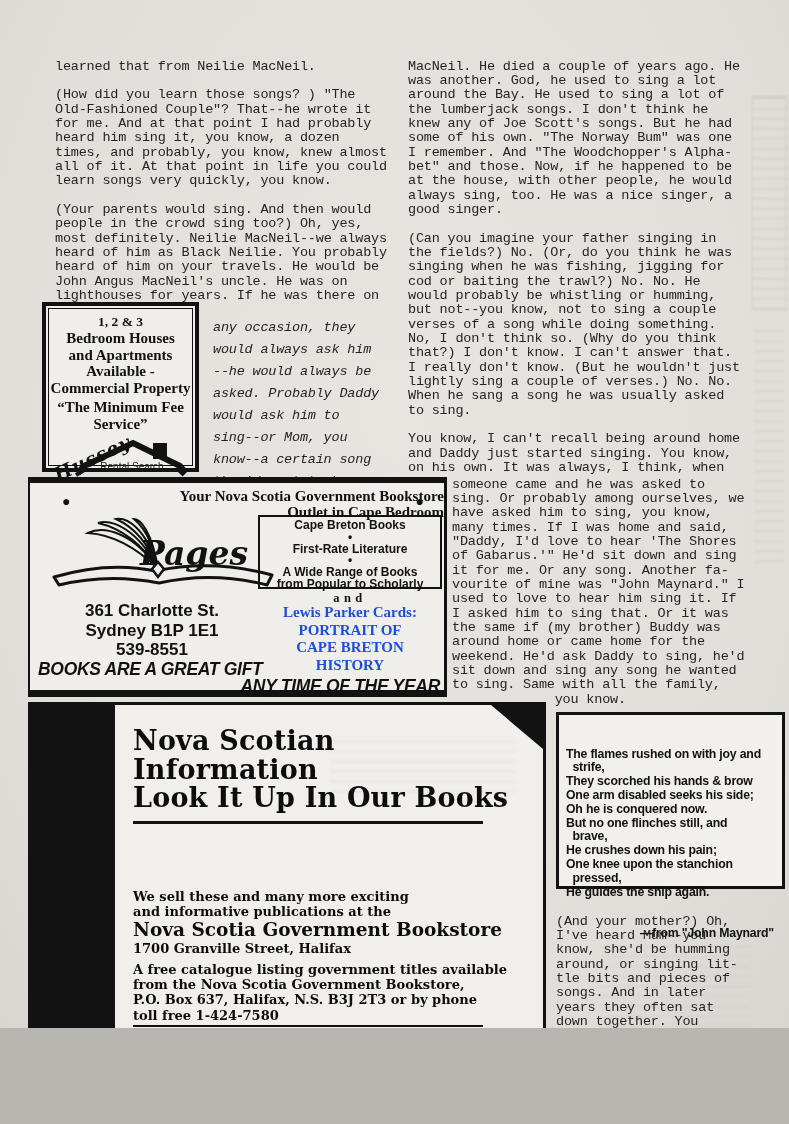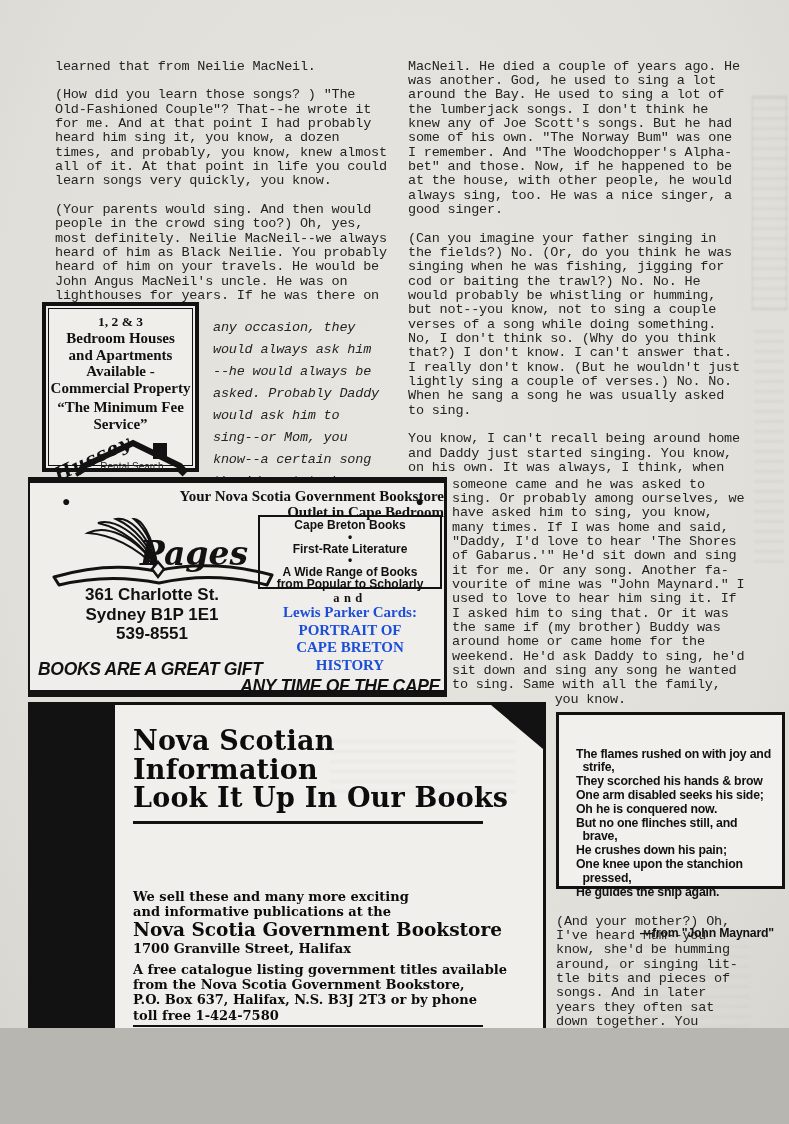--- a/index.html
+++ b/index.html
@@ -60,36 +60,36 @@
     position:absolute; left:228px; top:108px; width:184px; text-align:center;
     font-family:"Liberation Serif", serif; font-weight:bold; font-size:12.5px;
     letter-spacing:.35em; color:#111;
   }
   .pg-cards{
     position:absolute; left:228px; top:121px; width:184px; text-align:center;
     font-family:"Liberation Serif", serif; font-weight:bold; font-size:15px;
     line-height:17.5px; white-space:pre-line; color:#1d4ed8;
   }
   .pg-addr{
-    position:absolute; left:16px; top:102px; width:212px; text-align:center;
+    position:absolute; left:16px; top:118px; width:212px; text-align:center;
     font-weight:bold; font-size:17px; line-height:19.5px; white-space:pre-line; color:#111;
   }
   .pg-slogan1{
     position:absolute; left:8px; top:176px; width:330px;
     font-weight:bold; font-style:italic; font-size:17.5px; color:#111; letter-spacing:-0.3px;
   }
   .pg-slogan2{
     position:absolute; left:118px; top:193px; width:292px; text-align:right;
     font-weight:bold; font-style:italic; font-size:17.5px; color:#111; letter-spacing:-0.3px;
   }
   .pg-slogan2 .u{text-decoration:underline;}
   
   .poem{
     left:556px; top:712px; width:229px; height:177px; box-sizing:border-box;
-    border:3px solid #121212; background:#f1f0ec; padding:5px 6px 0 17px;
+    border:3px solid #121212; background:#f1f0ec; padding:5px 6px 0 7px;
     font-weight:bold; font-size:12.3px; line-height:13.8px; color:#111;
     white-space:pre; letter-spacing:-0.2px;
   }
   .poem-attr{text-align:right; padding-right:2px; white-space:normal;}
   
   .ns{
     left:28px; top:702px; width:518px; height:407px; box-sizing:border-box;
     border:3px solid #121212; background:#f0efeb;
   }
   .ns-band{position:absolute; left:0; top:0; width:84px; height:100%; background:#121212;}
@@ -276,21 +276,21 @@
 from Popular to Scholarly</div>
     <div class="pg-and">and</div>
     <div class="pg-cards">Lewis Parker Cards:
 PORTRAIT OF
 CAPE BRETON
 HISTORY</div>
     <div class="pg-addr">361 Charlotte St.
 Sydney B1P 1E1
 539-8551</div>
     <div class="pg-slogan1">BOOKS ARE A GREAT GIFT</div>
-    <div class="pg-slogan2"><span class="u">ANY</span><span> TIME OF THE CAPE</span></div>
+    <div class="pg-slogan2"><span class="u">ANY</span><span> TIME OF THE YEAR</span></div>
   </div>
 
   <div class="abs poem">
     <div style="white-space:pre;">The flames rushed on with joy and
   strife,
 They scorched his hands &amp; brow
 One arm disabled seeks his side;
 Oh he is conquered now.
 But no one flinches still, and
   brave,

